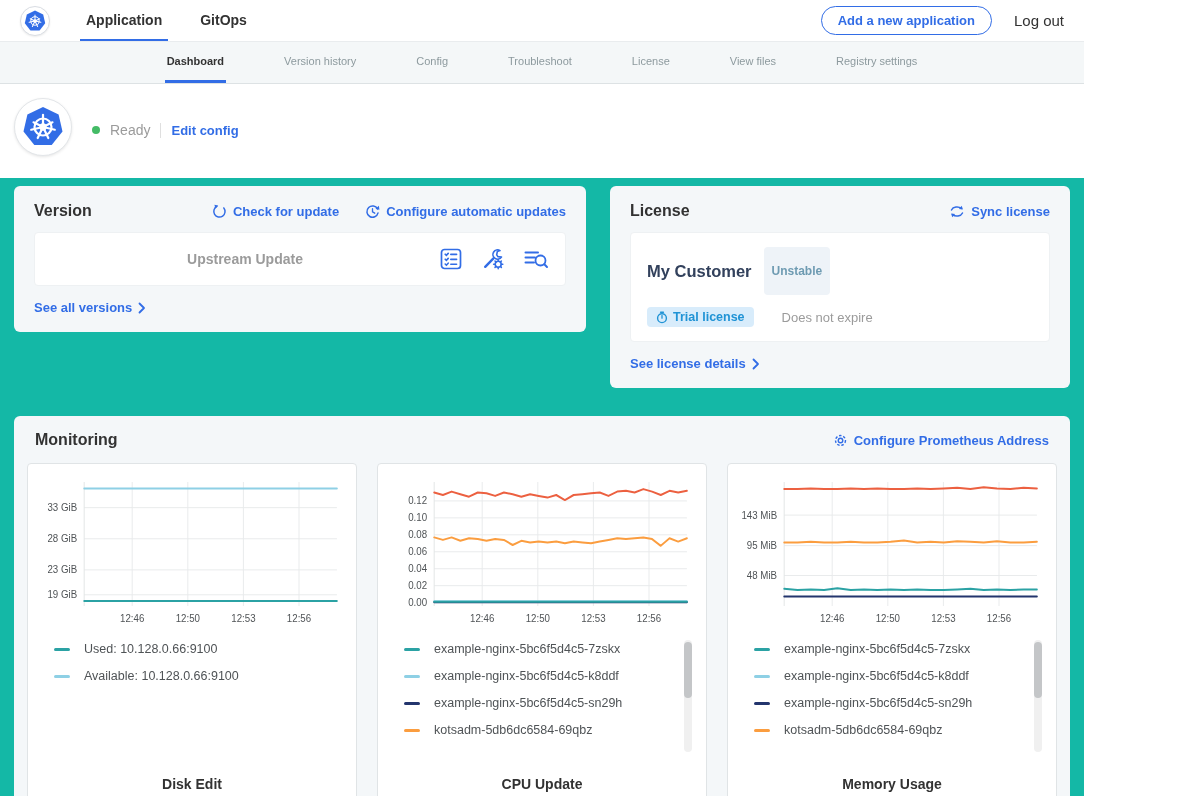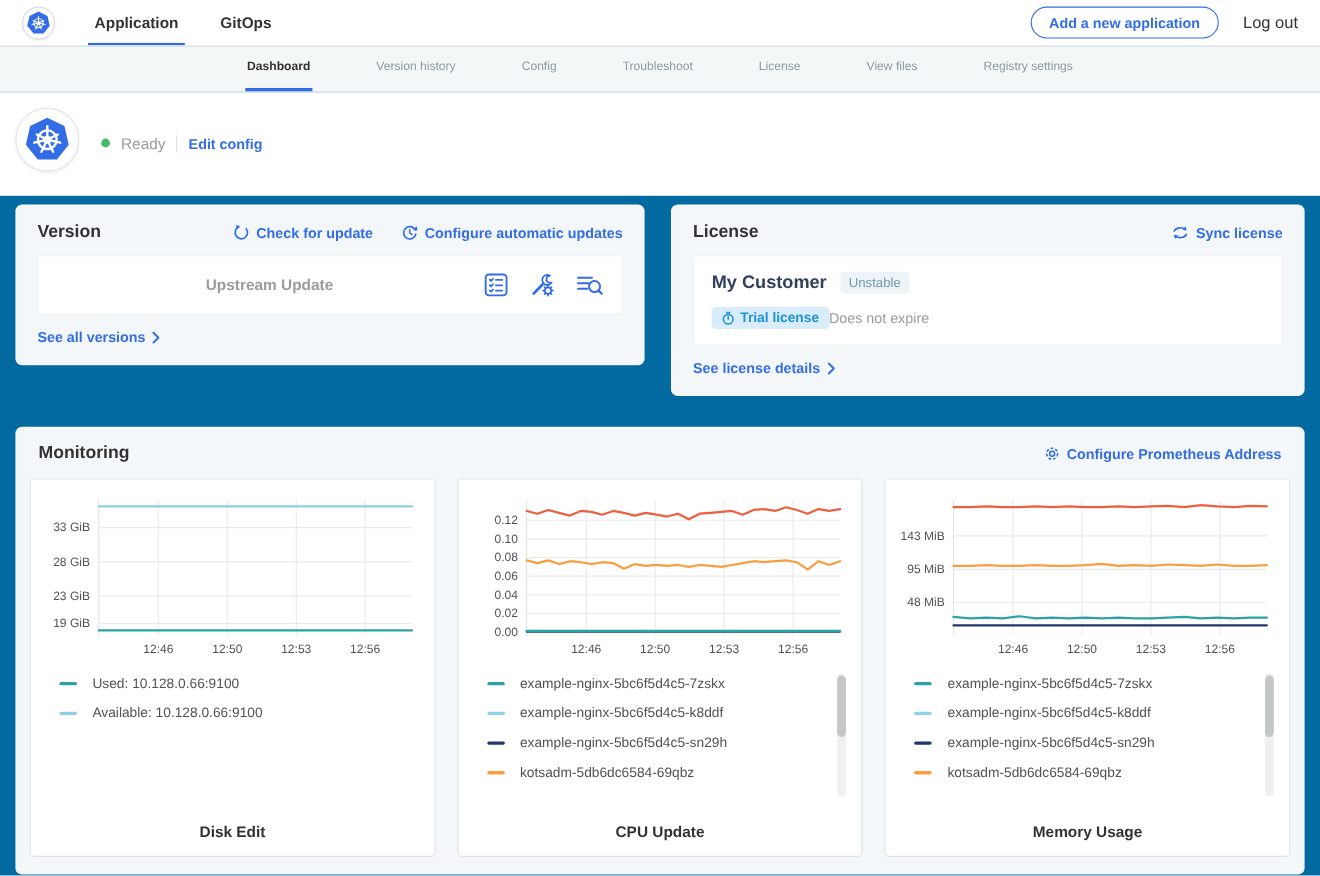--- a/index.html
+++ b/index.html
@@ -1,18 +1,18 @@
 <!DOCTYPE html>
 <html><head>
 <meta charset="utf-8">
 <style>
   * { margin:0; padding:0; box-sizing:border-box; }
   html,body { background:#fff; }
   body { font-family:"Liberation Sans","DejaVu Sans",sans-serif; color:#323232; }
-  .page { width:1200px; height:796px; background:#0369a1; overflow:hidden; position:relative; }
+  .page { width:1084px; height:796px; background:#14b8a6; overflow:hidden; position:relative; }
 
   
   .topnav { height:42px; display:flex; align-items:stretch; padding:0 20px; border-bottom:1px solid #e9ecee; background:#fff; }
   .topnav-left { display:flex; align-items:stretch; gap:0; }
   .brand { display:flex; align-items:center; margin-right:30px; }
   .brand-circle { width:30px; height:30px; border-radius:50%; border:1px solid #d9dde3; display:flex; align-items:center; justify-content:center; background:#fff; box-shadow:0 1px 2px rgba(0,0,0,.08); }
   .topnav-tab { display:flex; align-items:center; padding:0 6px; margin-right:26px; font-size:14px; font-weight:bold; color:#323232; border-bottom:2px solid transparent; cursor:pointer; }
   .topnav-tab.active { border-bottom-color:#326de6; }
   .topnav-right { margin-left:auto; display:flex; align-items:center; gap:22px; }
   .add-app-btn { border:1px solid #326de6; color:#326de6; background:#fff; font-weight:bold; font-size:13px; border-radius:16px; padding:6px 16px; cursor:pointer; font-family:inherit; }
@@ -47,22 +47,22 @@
   .version-number-row { display:flex; align-items:baseline; gap:10px; }
   .version-number { font-size:28px; font-weight:bold; color:#323232; }
   .sequence { font-size:13px; color:#9b9b9b; }
   .deployed-badge { display:inline-block; background:#44c294; color:#fff; font-size:12.5px; font-weight:bold; border-radius:4px; padding:4px 9px; margin-top:8px; }
   .deployed-date { font-size:13px; color:#717171; margin-top:8px; }
   .upstream { font-size:14px; font-weight:bold; color:#9b9b9b; flex:1; text-align:center; }
   .version-icons { display:flex; gap:18px; align-items:center; }
   .panel-footer-link { margin-top:12px; }
   .customer-row { display:flex; align-items:center; gap:12px; }
   .customer-name { font-size:16.5px; font-weight:bold; color:#32415c; }
-  .badge-unstable { background:#eef3f8; color:#6e9bb2; font-size:12px; font-weight:normal; border-radius:4px; padding:3px 8px; }
-  .license-row2 { display:flex; align-items:center; gap:0; margin-top:12px; }
+  .badge-unstable { background:#eef3f8; color:#6e9bb2; font-size:12px; font-weight:bold; border-radius:4px; padding:17px 8px; }
+  .license-row2 { display:flex; align-items:center; gap:28px; margin-top:12px; }
   .badge-trial { background:#d8ecfb; color:#2093d5; font-size:12.5px; font-weight:bold; border-radius:4px; padding:3px 9px; display:inline-flex; align-items:center; gap:5px; }
   .no-expire { font-size:13px; color:#9b9b9b; }
 
   
   .monitoring { margin:28px 14px 0 14px; background:#f4f7f9; border-radius:6px; padding:15px 13px 16px 13px; }
   .monitor-head { display:flex; align-items:center; padding:0 8px; }
   .charts-row { display:flex; gap:20px; margin-top:14px; }
   .chart-card { flex:1; background:#fff; border:1px solid #e0e4e6; border-radius:4px; padding:12px 12px 14px 12px; height:344px; display:flex; flex-direction:column; }
   .chart-svg { width:100%; height:152px; display:block; }
   .legend { position:relative; flex:1; margin-top:8px; padding:6px 18px 0 14px; overflow:hidden; }

